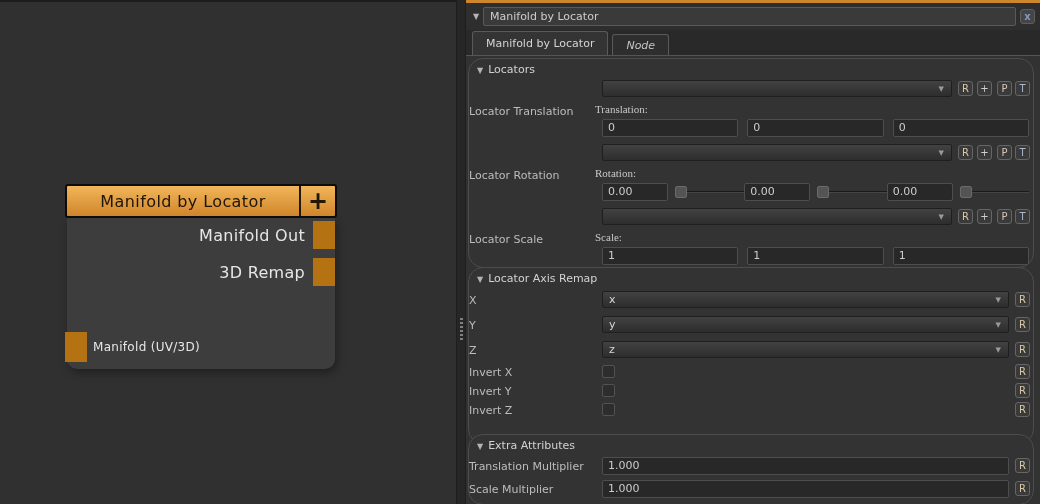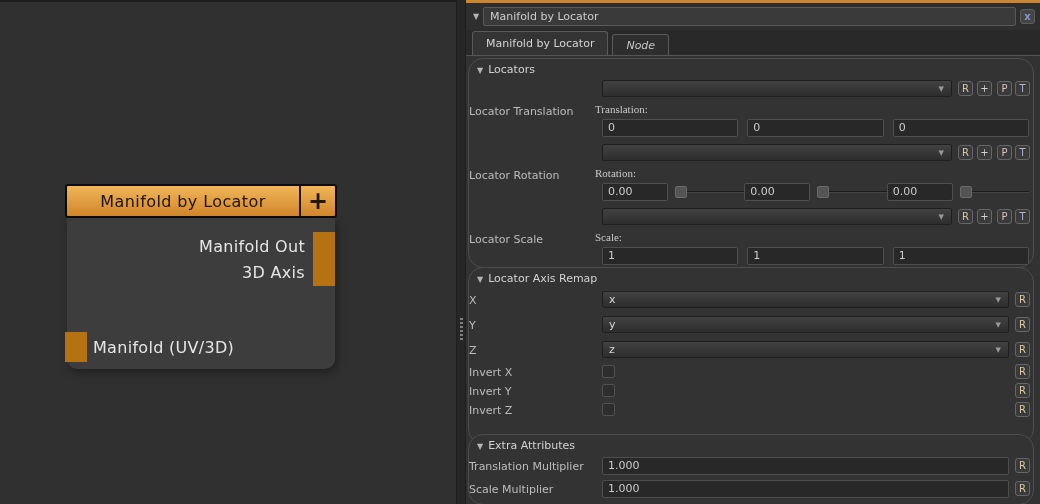--- a/index.html
+++ b/index.html
@@ -34,21 +34,21 @@
     border-radius:0 0 10px 10px;box-shadow:2px 4px 8px rgba(0,0,0,.35);z-index:1;
   }
   .port-row{position:absolute;right:0;left:0;height:28px;}
   .port-label{
     position:absolute;right:30px;top:50%;transform:translateY(-50%);
     font-size:16px;letter-spacing:.3px;color:#e6e6e6;white-space:nowrap;
   }
   .port-sq{position:absolute;width:22px;height:28px;background:var(--node-port);}
   .port-sq.out{right:0;}
   .port-sq.in{left:-2px;}
-  .in-label{position:absolute;left:26px;top:50%;transform:translateY(-50%);font-size:16px;letter-spacing:.3px;color:#e6e6e6;white-space:nowrap;}
+  .in-label{position:absolute;left:26px;top:50%;transform:translateY(-50%);font-size:12px;letter-spacing:.3px;color:#e6e6e6;white-space:nowrap;}
   
   .splitter{position:absolute;left:456px;top:0;width:10px;height:504px;background:#262626;border-left:1px solid #1e1e1e;border-right:1px solid #1e1e1e;}
   .splitter-dots{position:absolute;left:3px;top:318px;width:3px;display:flex;flex-direction:column;gap:2px;}
   .splitter-dots i{width:3px;height:2px;background:#7f7f7f;}
   
   .panel{position:absolute;left:466px;top:0;width:574px;height:504px;background:#2e2e2e;}
   .accent-bar{position:absolute;left:0;top:0;right:0;height:3px;background:var(--accent);}
   .panel-header{position:absolute;left:0;top:3px;right:0;height:27px;}
   .tri{color:#b4b4b4;font-size:8px;line-height:1;}
   .panel-header .tri{position:absolute;left:7px;top:10px;cursor:pointer;}
@@ -109,26 +109,26 @@
 </head>
 <body>
 
 <div class="canvas">
   <div class="node">
     <div class="node-header">
       <div class="node-title">Manifold by Locator</div>
       <div class="node-add">+</div>
     </div>
     <div class="node-body">
-      <div class="port-row" style="top:14px;">
+      <div class="port-row" style="top:3px;">
         <span class="port-label">Manifold Out</span>
         <span class="port-sq out"></span>
       </div>
       <div class="port-row" style="top:40px;">
-        <span class="port-label">3D Axis</span>
+        <span class="port-label">3D Remap</span>
         <span class="port-sq out"></span>
       </div>
       <div class="port-row" style="top:114px;height:30px;">
         <span class="port-sq in" style="height:30px;"></span>
         <span class="in-label">Manifold (UV/3D)</span>
       </div>
     </div>
   </div>
 </div>
 

